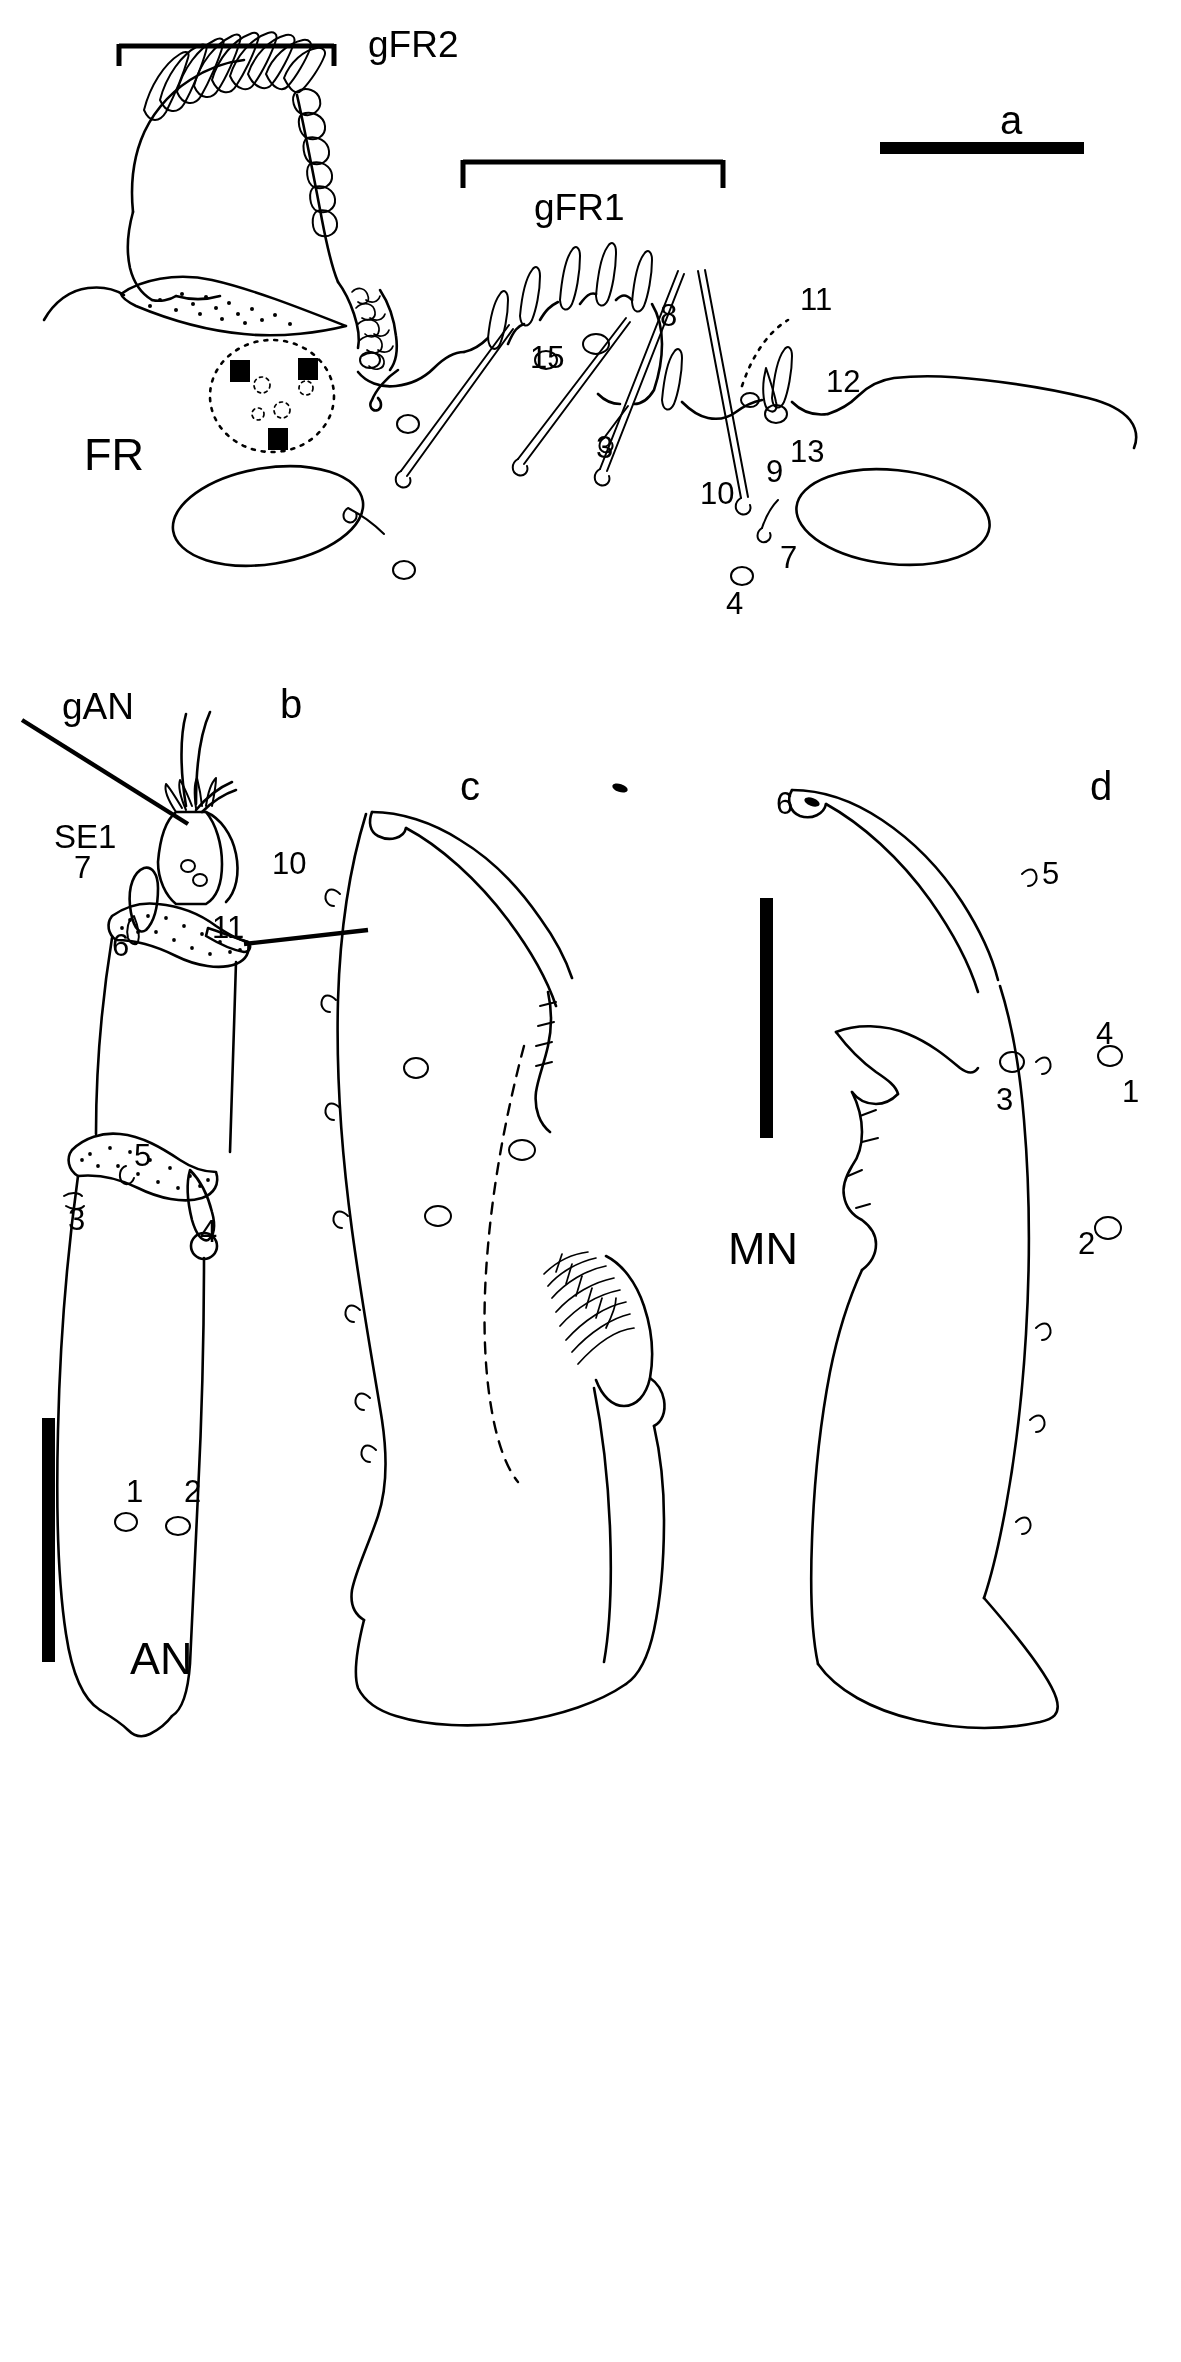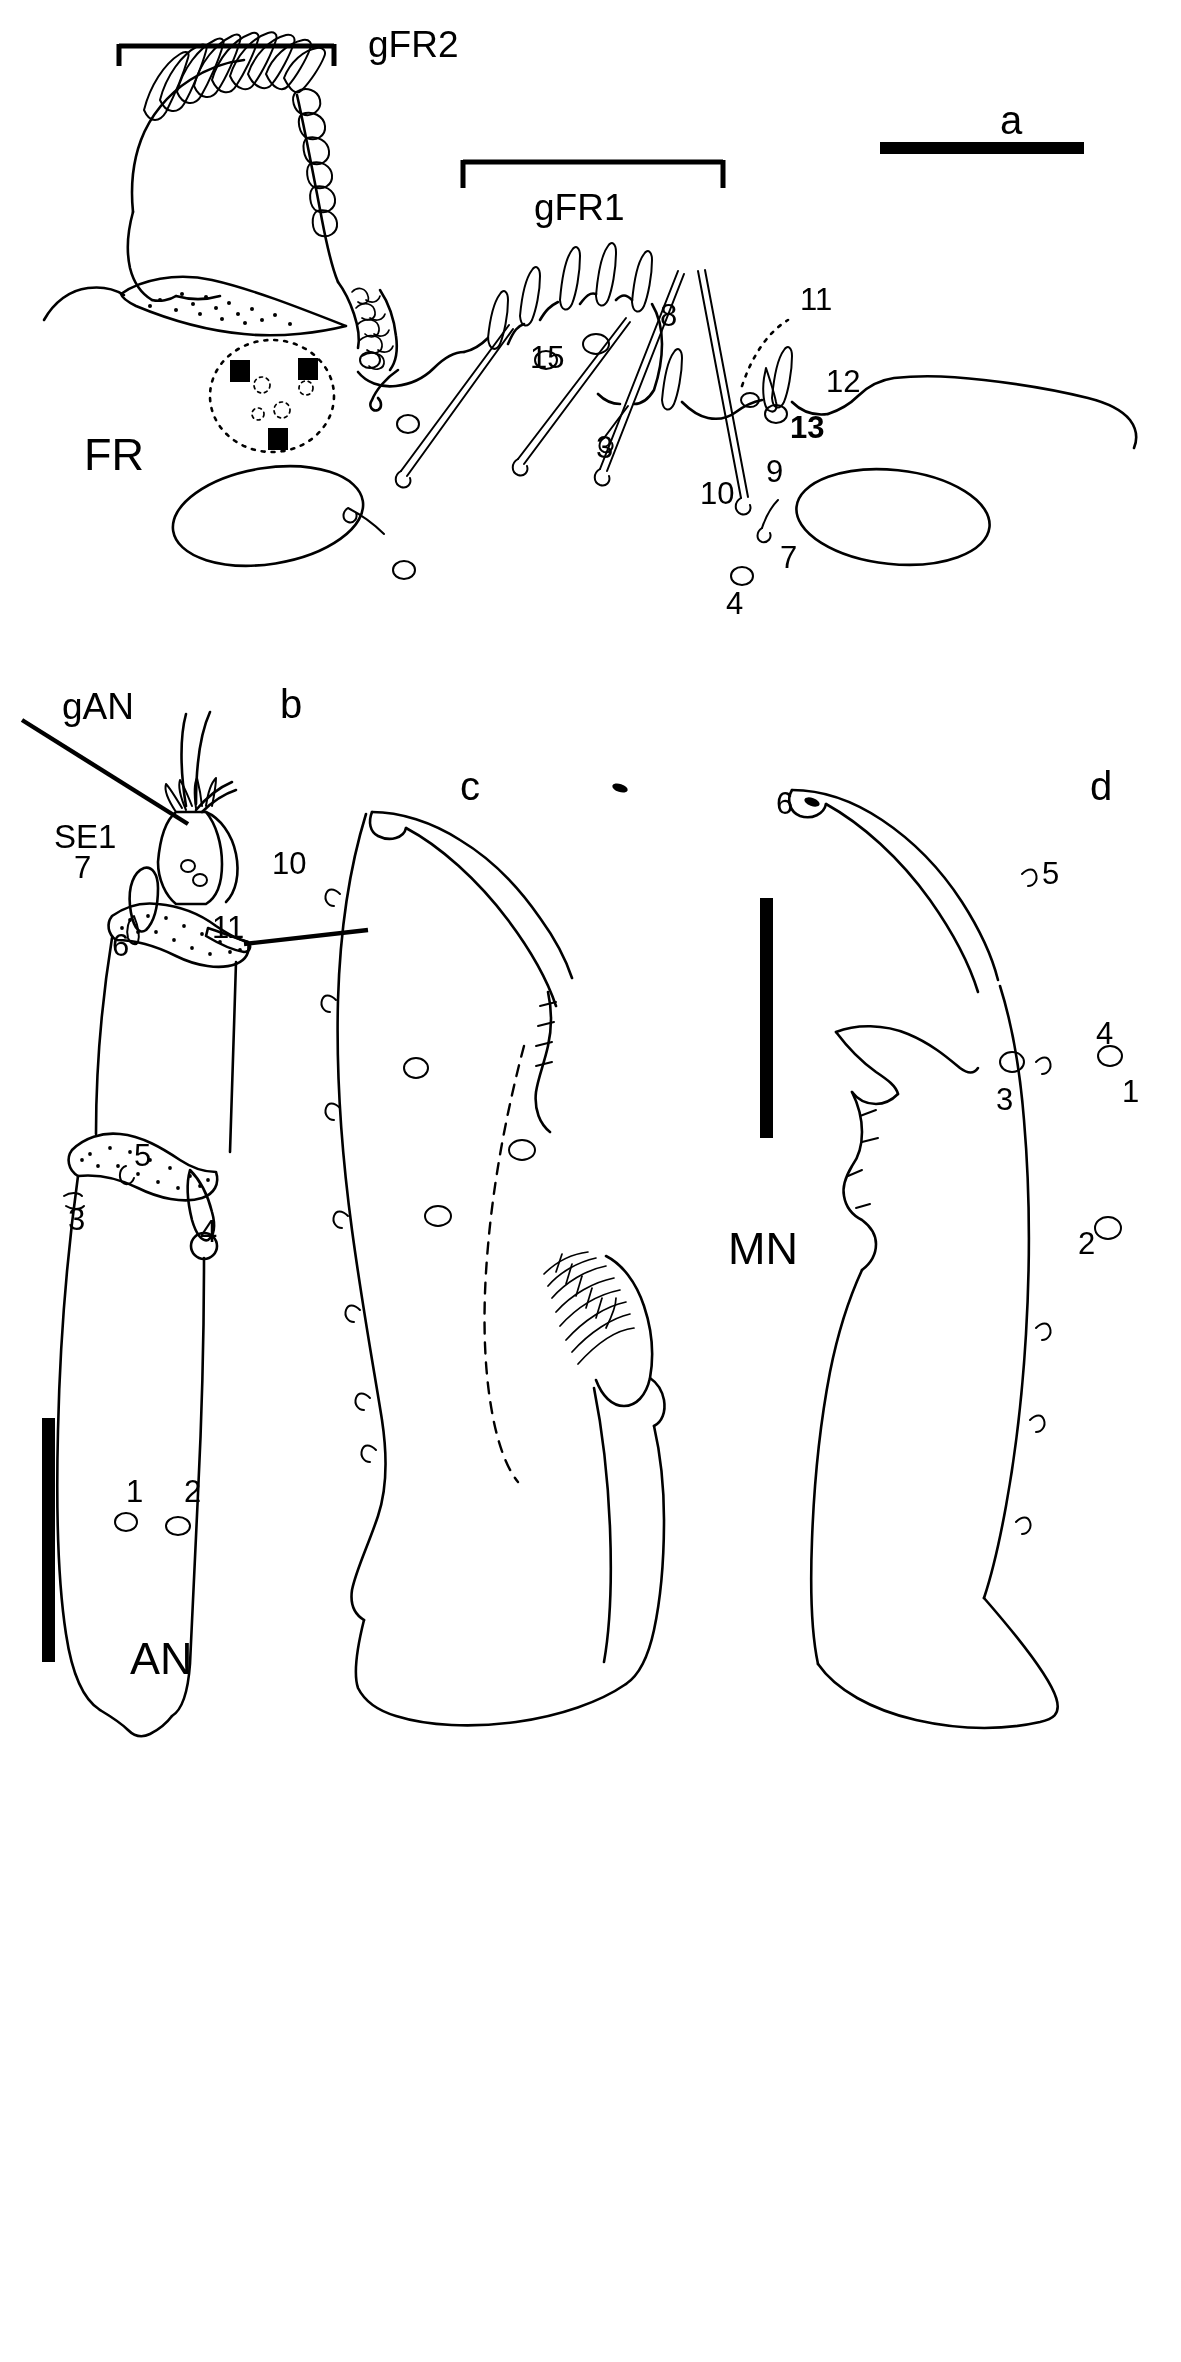--- a/index.html
+++ b/index.html
@@ -472,21 +472,21 @@
   <div class="lab lab-group" style="left:368px; top:26px;">gFR2</div>
   <div class="lab lab-group" style="left:534px; top:189px;">gFR1</div>
   <div class="lab lab-panel" style="left:1000px; top:100px;">a</div>
   <div class="lab lab-struct" style="left:84px; top:432px;">FR</div>
 
   <div class="lab lab-num" style="left:530px; top:342px;">15</div>
   <div class="lab lab-num" style="left:660px; top:300px;">8</div>
   <div class="lab lab-num" style="left:596px; top:432px;">3</div>
   <div class="lab lab-num" style="left:800px; top:284px;">11</div>
   <div class="lab lab-num" style="left:790px; top:366px;margin-left:36px;">12</div>
-  <div class="lab lab-num" style="left:790px; top:412px;font-weight:bold;">13</div>
+  <div class="lab lab-num" style="left:790px; top:436px;">13</div>
   <div class="lab lab-num" style="left:700px; top:478px;">10</div>
   <div class="lab lab-num" style="left:766px; top:456px;">9</div>
   <div class="lab lab-num" style="left:780px; top:542px;">7</div>
   <div class="lab lab-num" style="left:726px; top:588px;">4</div>
 
   <div class="lab lab-panel" style="left:280px; top:684px;">b</div>
   <div class="lab lab-group" style="left:62px; top:688px;">gAN</div>
   <div class="lab lab-se" style="left:54px; top:820px;">SE1</div>
   <div class="lab lab-num" style="left:74px; top:852px;">7</div>
   <div class="lab lab-num" style="left:112px; top:930px;">6</div>

